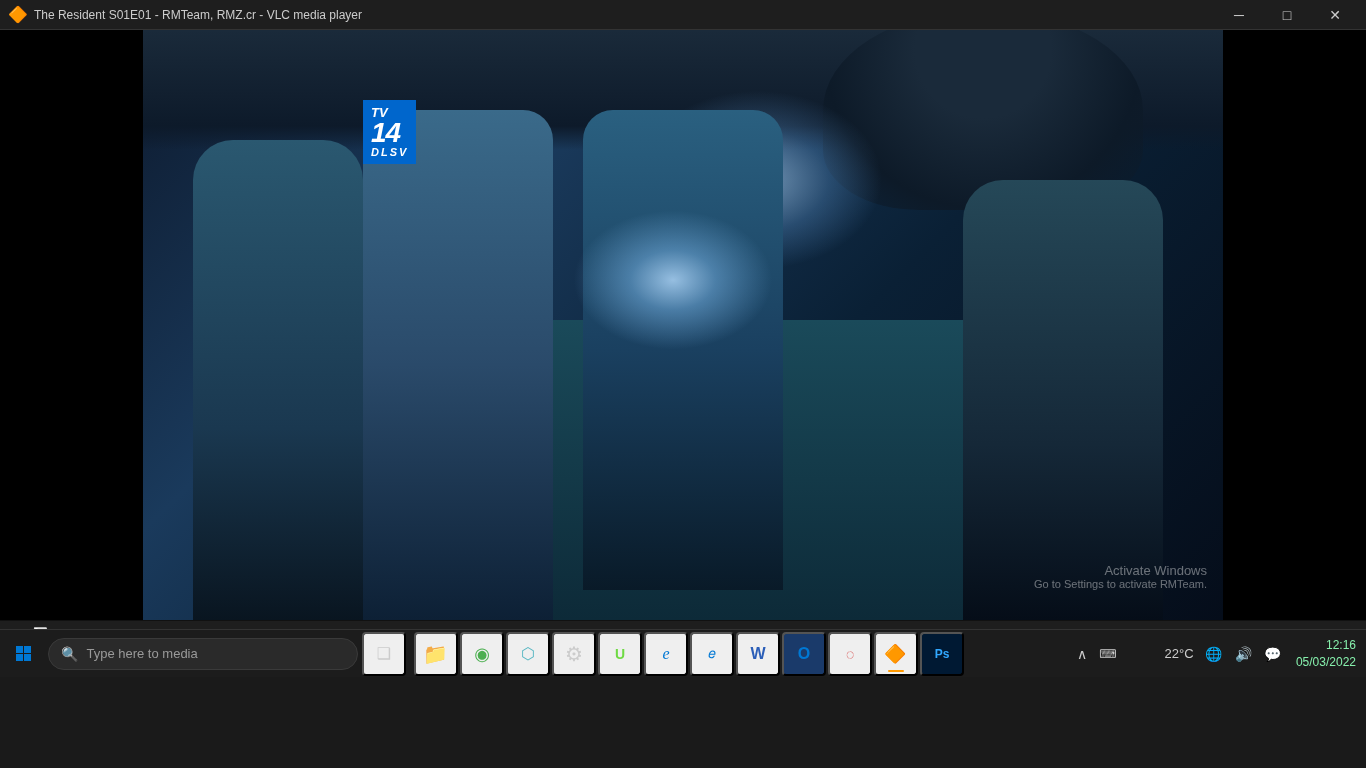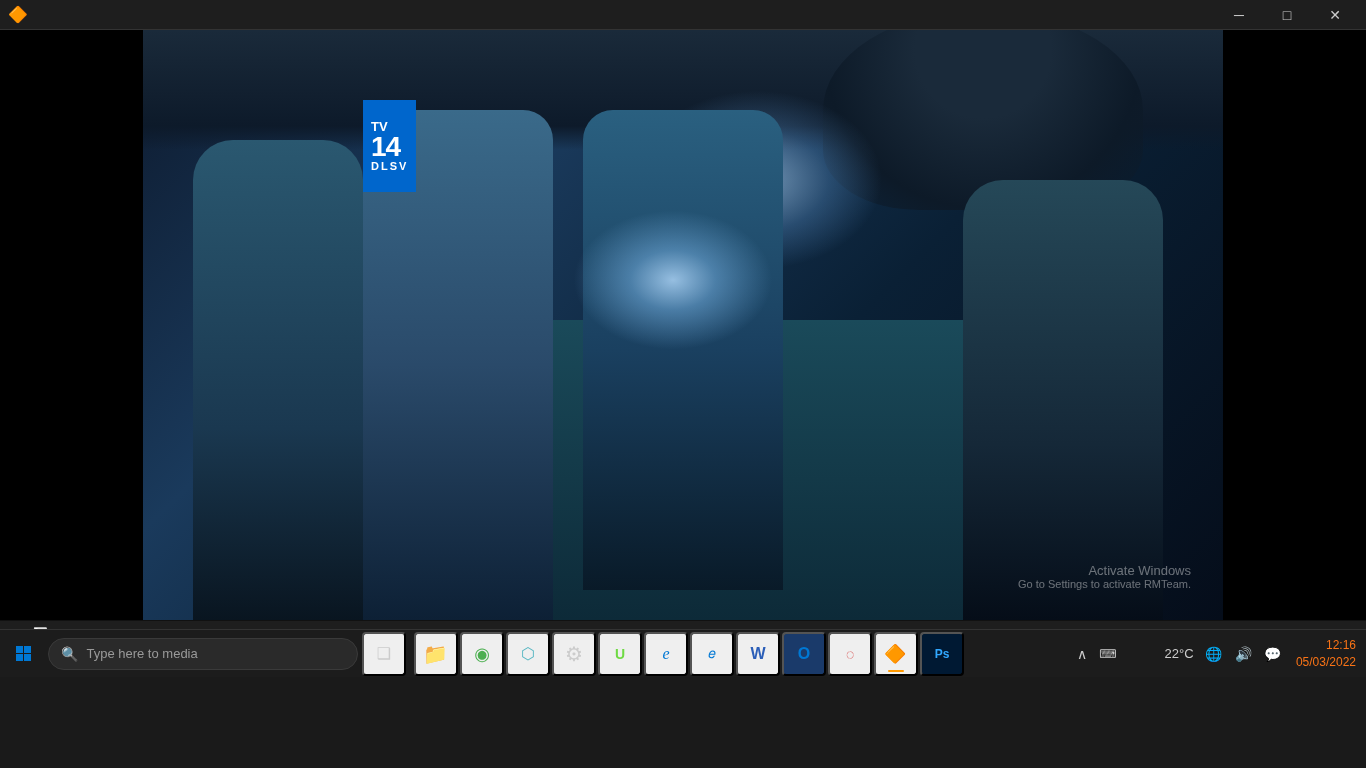--- a/index.html
+++ b/index.html
@@ -47,31 +47,32 @@
       position: absolute; top: 0; left: 0; right: 0; height: 120px;
       background: linear-gradient(180deg, #1a2a3a 0%, #0d1a2a 80%, transparent 100%);
     }
     
     .side-left { position: absolute; top: 0; bottom: 0; left: 0; width: 145px; background: #000; }
     .side-right { position: absolute; top: 0; bottom: 0; right: 0; width: 145px; background: #000; }
 
     
     #tv14-badge {
       position: absolute; top: 70px; left: 220px;
-      background: #0066cc; padding: 20px 8px;
+      background: #0066cc; padding: 6px 8px;
       font-family: Arial Black, sans-serif; font-weight: 900; color: #fff;
       line-height: 1;
+      font-style: italic;
     }
     #tv14-badge .tv14-line1 { font-size: 13px; }
     #tv14-badge .tv14-line2 { font-size: 28px; letter-spacing: -1px; }
     #tv14-badge .tv14-line3 { font-size: 11px; letter-spacing: 2px; }
 
     
     #activate-watermark {
-      position: absolute; bottom: 30px; right: 32px;
+      position: absolute; bottom: 30px; right: 16px;
       color: rgba(255,255,255,0.4); text-align: right;
     }
     #activate-watermark .aw-line1 { font-size: 13px; }
     #activate-watermark .aw-line2 { font-size: 11px; }
     .ctrl-btn {
       width: 24px; height: 22px; background: transparent; border: none;
       color: #ccc; font-size: 14px; cursor: pointer; display: flex;
       align-items: center; justify-content: center; border-radius: 2px;
     }
 
@@ -125,21 +126,21 @@
     .taskbar-app.active::after {
       content: ''; position: absolute; bottom: 2px; left: 50%;
       transform: translateX(-50%); width: 16px; height: 2px; background: #f90;
       border-radius: 2px;
     }
 
     #taskbar-right {
       margin-left: auto; display: flex; align-items: center; gap: 4px; padding-right: 4px;
     }
     .tray-icon { color: #ccc; font-size: 14px; cursor: pointer; padding: 4px; }
-    #clock { color: #f97316; font-size: 12px; text-align: right; line-height: 1.4; padding: 0 6px; cursor: pointer; }
+    #clock { color: #86efac; font-size: 12px; text-align: right; line-height: 1.4; padding: 0 6px; cursor: pointer; }
 
     
     .win-logo { display: flex; flex-wrap: wrap; width: 16px; height: 16px; gap: 1px; }
     .win-logo-q { width: 7px; height: 7px; background: #0078d4; }
 
     
     #bottom-controls {
       background: #1e1e1e;
     }
     #seek-row {
@@ -168,20 +169,21 @@
     }
   </style>
 </head>
 <body>
 
 <div id="vlc-ui">
 
   <div id="title-bar">
     <div id="title-bar-left">
       <span class="vlc-icon" style="color:#f90; font-size:16px;">🔶</span>
+      <span id="title-bar-title" style="color:#ccc; font-size:12px;">The Resident S01E01 - RMTeam, RMZ.cr - VLC media player</span>
     </div>
     <div id="title-bar-controls" style="display:flex;">
       <button class="win-btn">─</button>
       <button class="win-btn">□</button>
       <button class="win-btn close">✕</button>
     </div>
   </div>
 
 
   <div class="video-wrapper" style="height:590px; background:#000;">

